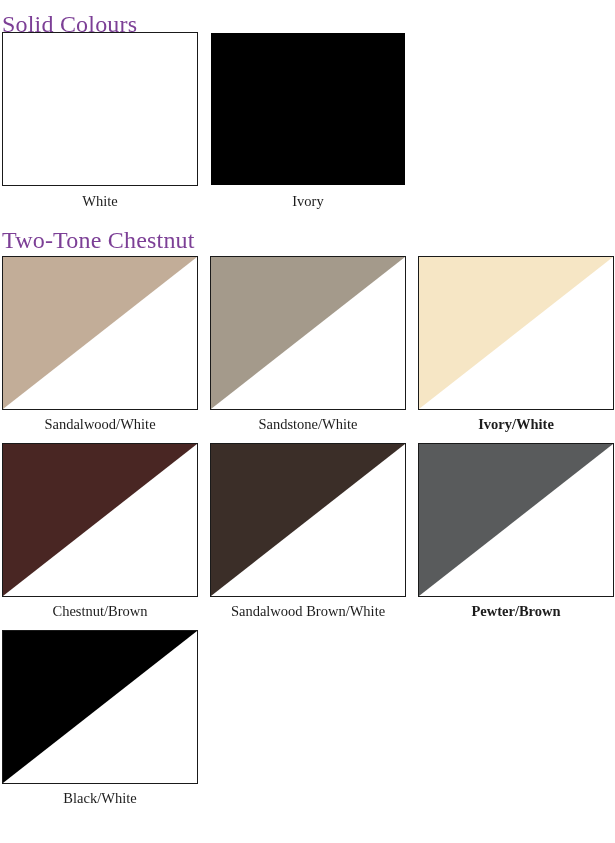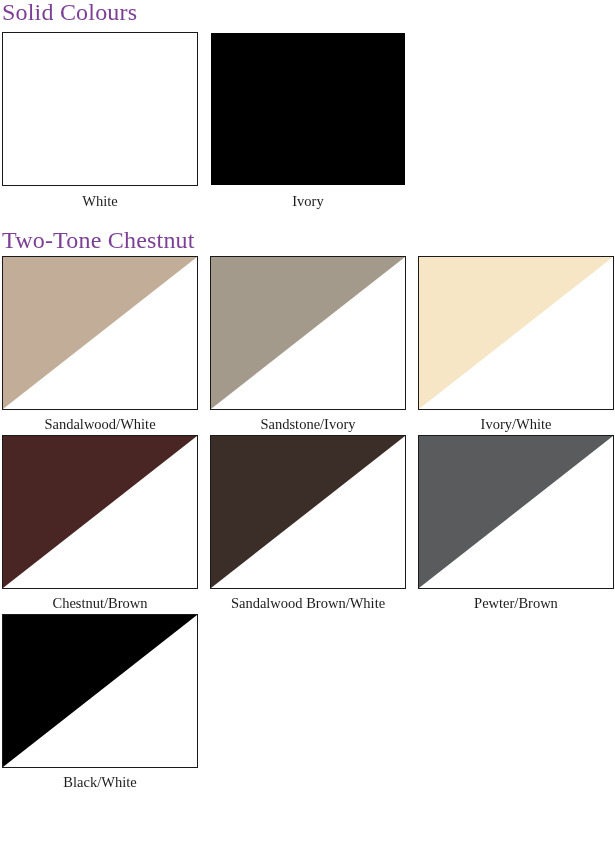--- a/index.html
+++ b/index.html
@@ -26,36 +26,36 @@
     font-family: "Liberation Serif", "DejaVu Serif", serif;
     font-size: 24px;
     font-weight: normal;
     color: #7c3f96;
     margin: 0;
     padding: 0 0 0 2px;
     line-height: 1.0;
     letter-spacing: 0.2px;
   }
 
-  #heading-solid-wrap { padding-top: 0; height: 32px; }
+  #heading-solid-wrap { padding-top: 12px; height: 32px; }
   #heading-twotone-wrap { padding-top: 6px; height: 34px; }
 
   .swatch-grid {
     display: flex;
     flex-wrap: wrap;
     padding-left: 2px;
     gap: 0px;
   }
 
   .swatch-cell {
     width: 196px;
     margin-right: 12px;
     margin-bottom: 0px;
   }
-  .swatch-cell:nth-child(3n) { margin-right: 0; }
+  .swatch-cell:nth-child(3n) { margin-right: 0; font-weight: bold; }
 
   .swatch-box {
     width: 196px;
     height: 154px;
     border: 1px solid #1a1a1a;
     position: relative;
     overflow: hidden;
     background: #ffffff;
   }
   .swatch-box.no-border { border: 1px solid transparent; }
@@ -70,21 +70,21 @@
     inset: 0;
   }
   .swatch-fill-diag svg { display: block; width: 100%; height: 100%; }
 
   .swatch-label {
     text-align: center;
     font-family: "Liberation Serif", "DejaVu Serif", serif;
     font-size: 14.5px;
     color: #1c1c1c;
     padding-top: 5px;
-    padding-bottom: 2px;
+    padding-bottom: 10px;
     line-height: 1.25;
     white-space: nowrap;
   }
 
   .solid-grid .swatch-label { padding-top: 6px; padding-bottom: 12px; }
 </style>
 </head>
 <body>
 
 <div class="page">
@@ -126,21 +126,21 @@
       </div>
       <div class="swatch-cell">
         <div class="swatch-box">
           <div class="swatch-fill-diag">
             <svg viewBox="0 0 100 100" preserveAspectRatio="none">
               <rect x="0" y="0" width="100" height="100" fill="#ffffff"></rect>
               <polygon points="0,0 100,0 0,100" fill="#a49a8b"></polygon>
             </svg>
           </div>
         </div>
-        <div class="swatch-label">Sandstone/Ivory</div>
+        <div class="swatch-label">Sandstone/White</div>
       </div>
       <div class="swatch-cell">
         <div class="swatch-box">
           <div class="swatch-fill-diag">
             <svg viewBox="0 0 100 100" preserveAspectRatio="none">
               <rect x="0" y="0" width="100" height="100" fill="#ffffff"></rect>
               <polygon points="0,0 100,0 0,100" fill="#f6e6c5"></polygon>
             </svg>
           </div>
         </div>

